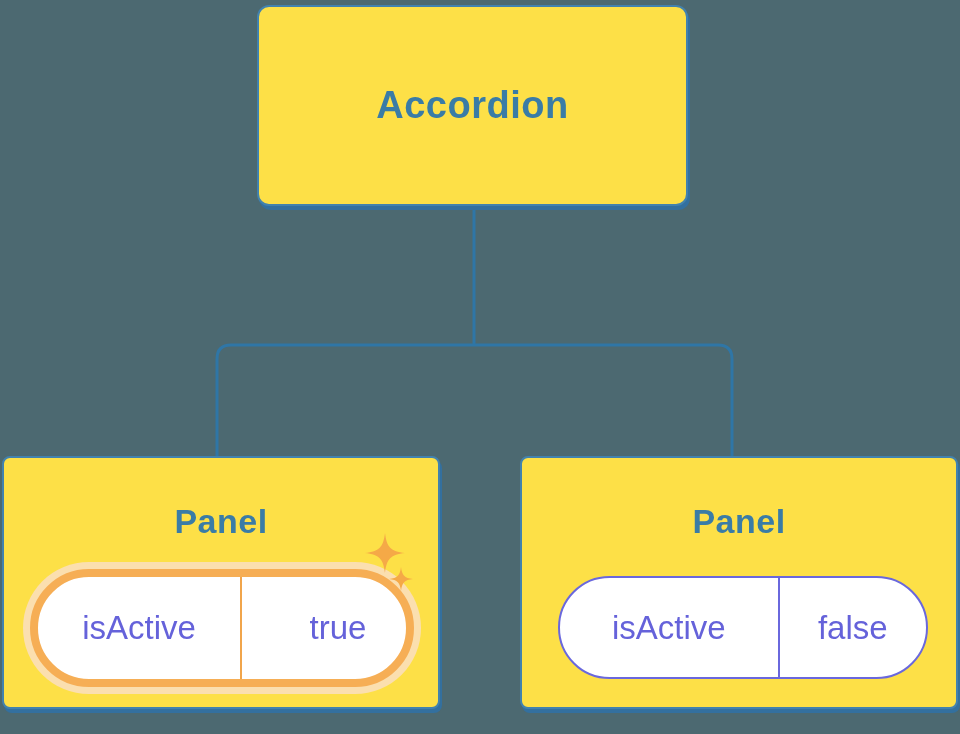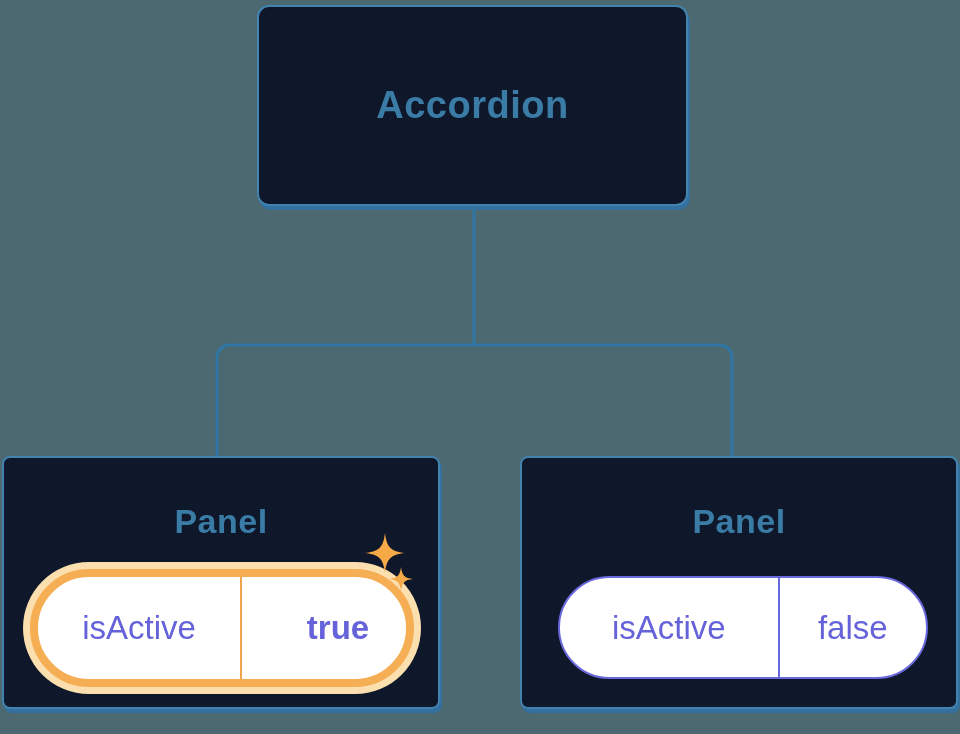--- a/index.html
+++ b/index.html
@@ -22,21 +22,21 @@
     position:relative;
     width:960px;height:734px;
     background:var(--background);
     overflow:hidden;
   }
   .connectors{
     position:absolute;left:0;top:0;width:960px;height:734px;
   }
   .node{
     position:absolute;
-    background:#0f172a;
+    background:#fde047;
     border:2px solid var(--box-border);
     border-radius:12px;
     box-shadow:2px 4px 0 var(--box-shadow);
   }
   .node-accordion{
     left:257px;top:5px;width:431px;height:201px;
     display:flex;align-items:center;justify-content:center;
   }
   .node-title{
     color:var(--title-text);
@@ -70,21 +70,21 @@
   }
   .pill-cell{
     display:flex;align-items:center;justify-content:center;
     font-size:33px;
     color:var(--state-text);
   }
   .pill-key{width:60%;}
   .pill-val{width:40%;}
   .pill-active .pill-key{border-right:2px solid var(--active-divider);}
   .pill-inactive .pill-key{border-right:2px solid var(--inactive-border);}
-  .val-bold{font-weight:bold;margin-left:28px;}
+  .val-bold{font-weight:normal;margin-left:28px;}
   .sparkles{
     position:absolute;left:349px;top:61px;width:62px;height:74px;
     overflow:visible;
   }
 </style>
 </head>
 <body>
 
 <div class="canvas">
 

